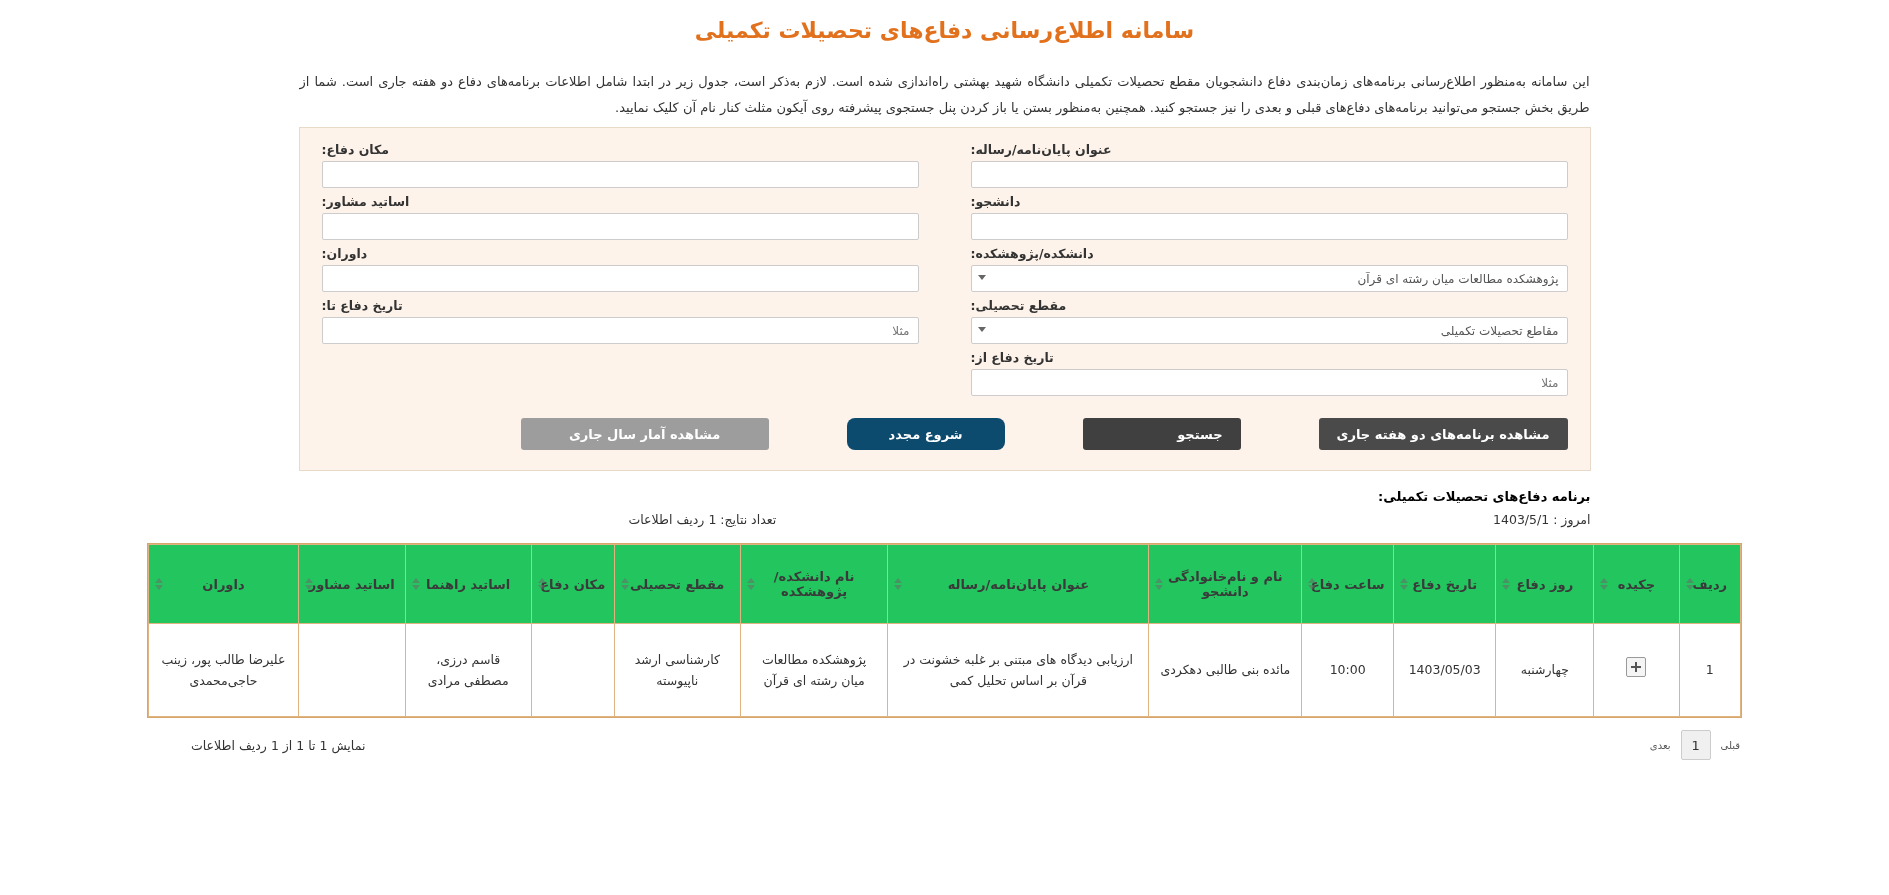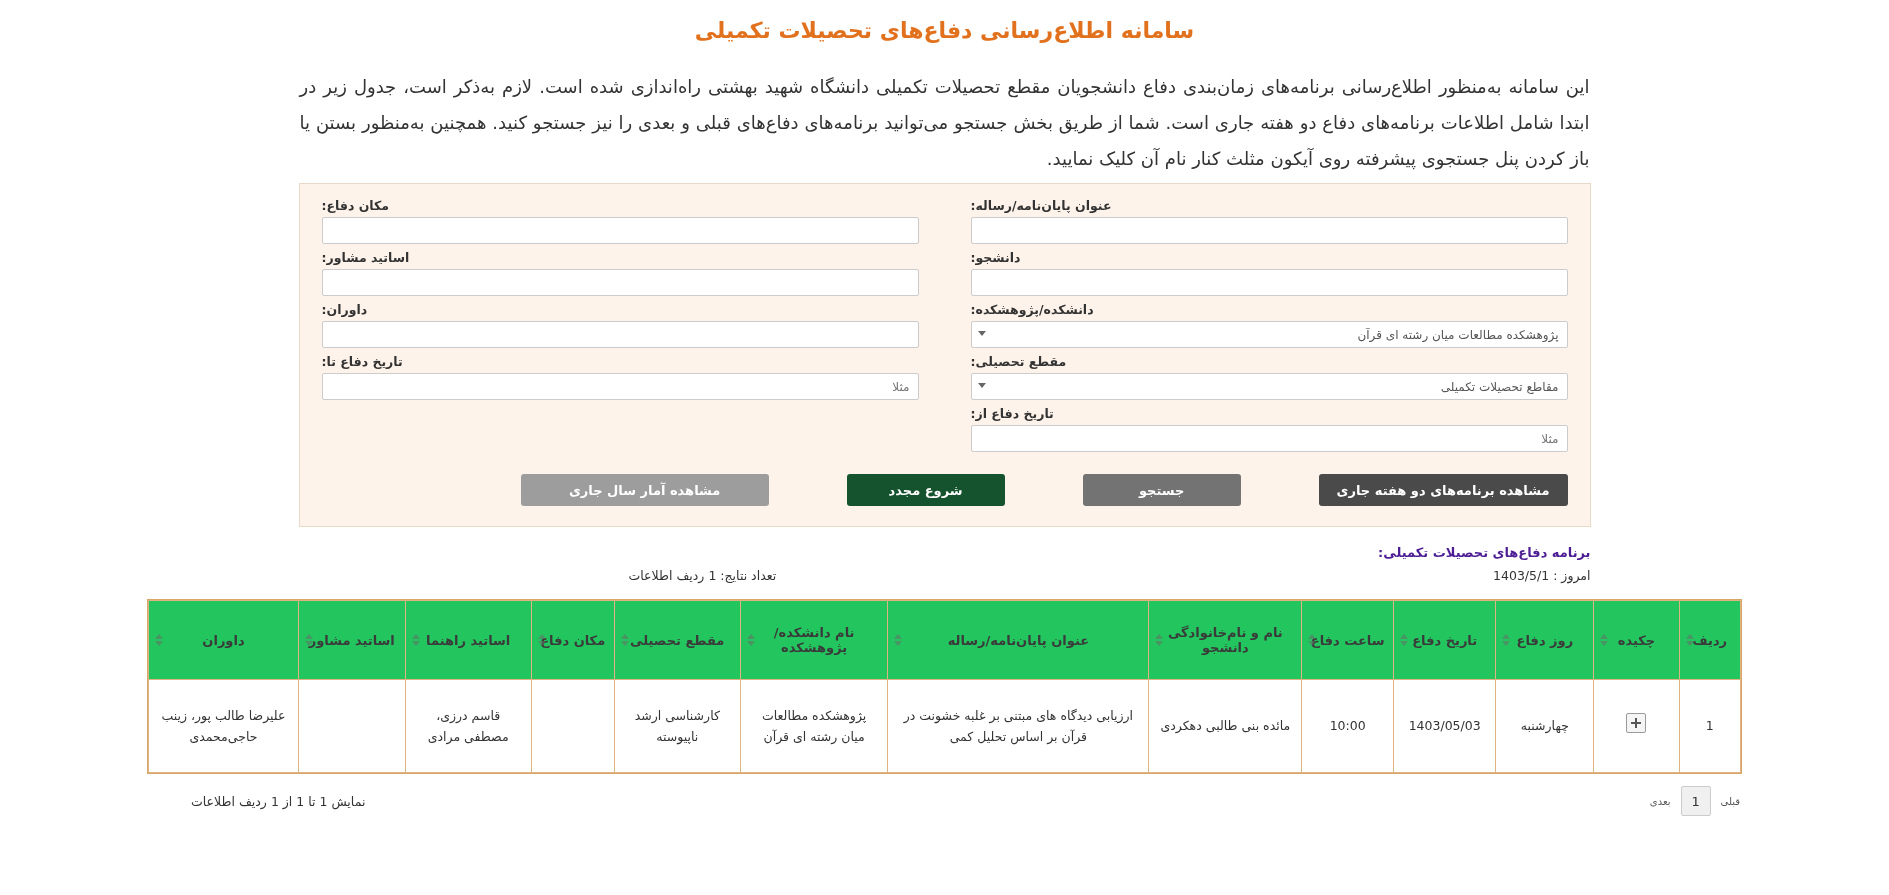--- a/index.html
+++ b/index.html
@@ -23,21 +23,21 @@
   .title {
     text-align: center;
     color: #e2711d;
     font-size: 22px;
     font-weight: bold;
     margin: 18px 0 0 0;
     letter-spacing: 0;
   }
   .intro {
     color: #333333;
-    font-size: 18px;
+    font-size: 13px;
     line-height: 2.0;
     text-align: justify;
     margin: 26px auto 0 auto;
     width: 1290px;
     padding: 0;
   }
   .adv-toggle-row {
     width: 1290px;
     margin: 16px auto 0 auto;
     text-align: left;
@@ -135,27 +135,27 @@
     color: #ffffff;
     font-family: "DejaVu Sans", "Liberation Sans", sans-serif;
     font-size: 13px;
     font-weight: bold;
     height: 32px;
     cursor: pointer;
     padding: 0 18px;
     white-space: nowrap;
   }
   .btn-dark { background: #4a4a4a; min-width: 248px; }
-  .btn-orange { background: #737373; min-width: 158px; }
-  .btn-orange-light { background: #14532d; min-width: 158px; }
+  .btn-orange { background: #404040; min-width: 158px; text-align: right; }
+  .btn-orange-light { background: #0c4a6e; min-width: 158px; border-radius: 8px; }
   .btn-grey { background: #9d9d9d; min-width: 248px; }
   .section-label {
     width: 1292px;
     margin: 18px auto 0 auto;
-    color: #4c1d95;
+    color: #000000;
     font-size: 13px;
     font-weight: bold;
     text-align: right;
   }
   .meta-row {
     width: 1292px;
     margin: 8px auto 0 auto;
     display: flex;
     flex-direction: row;
     justify-content: space-between;

